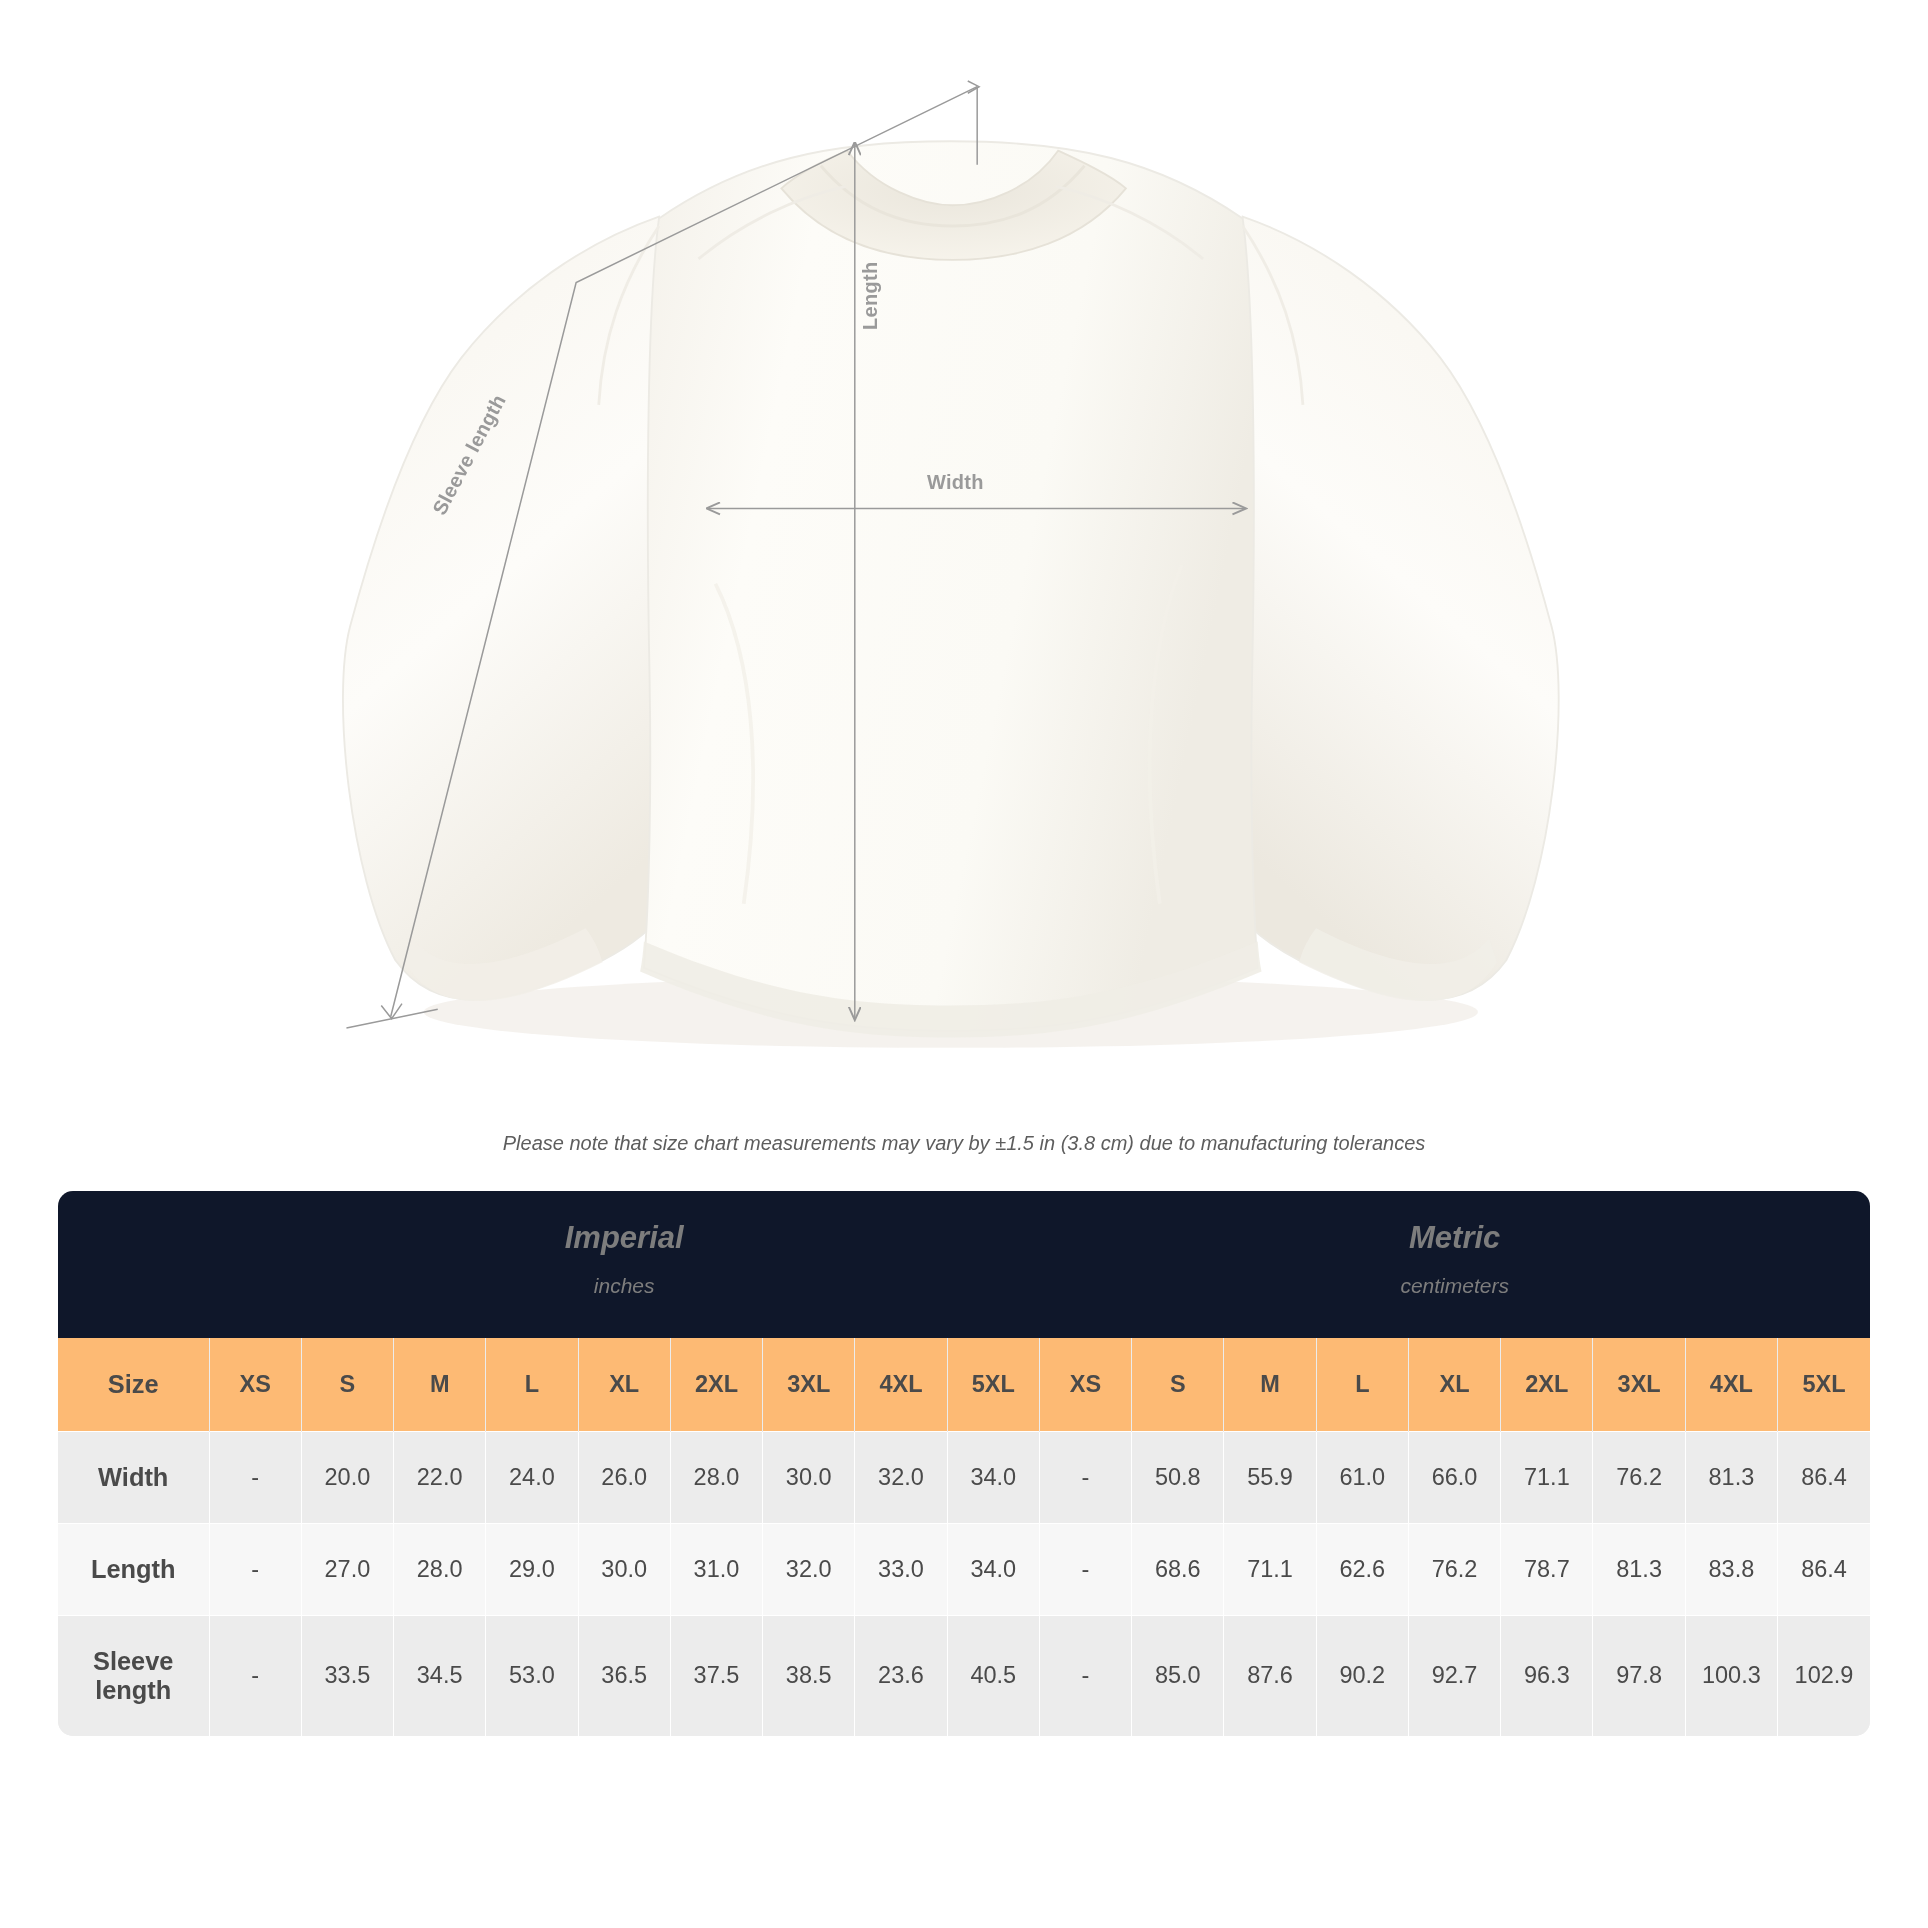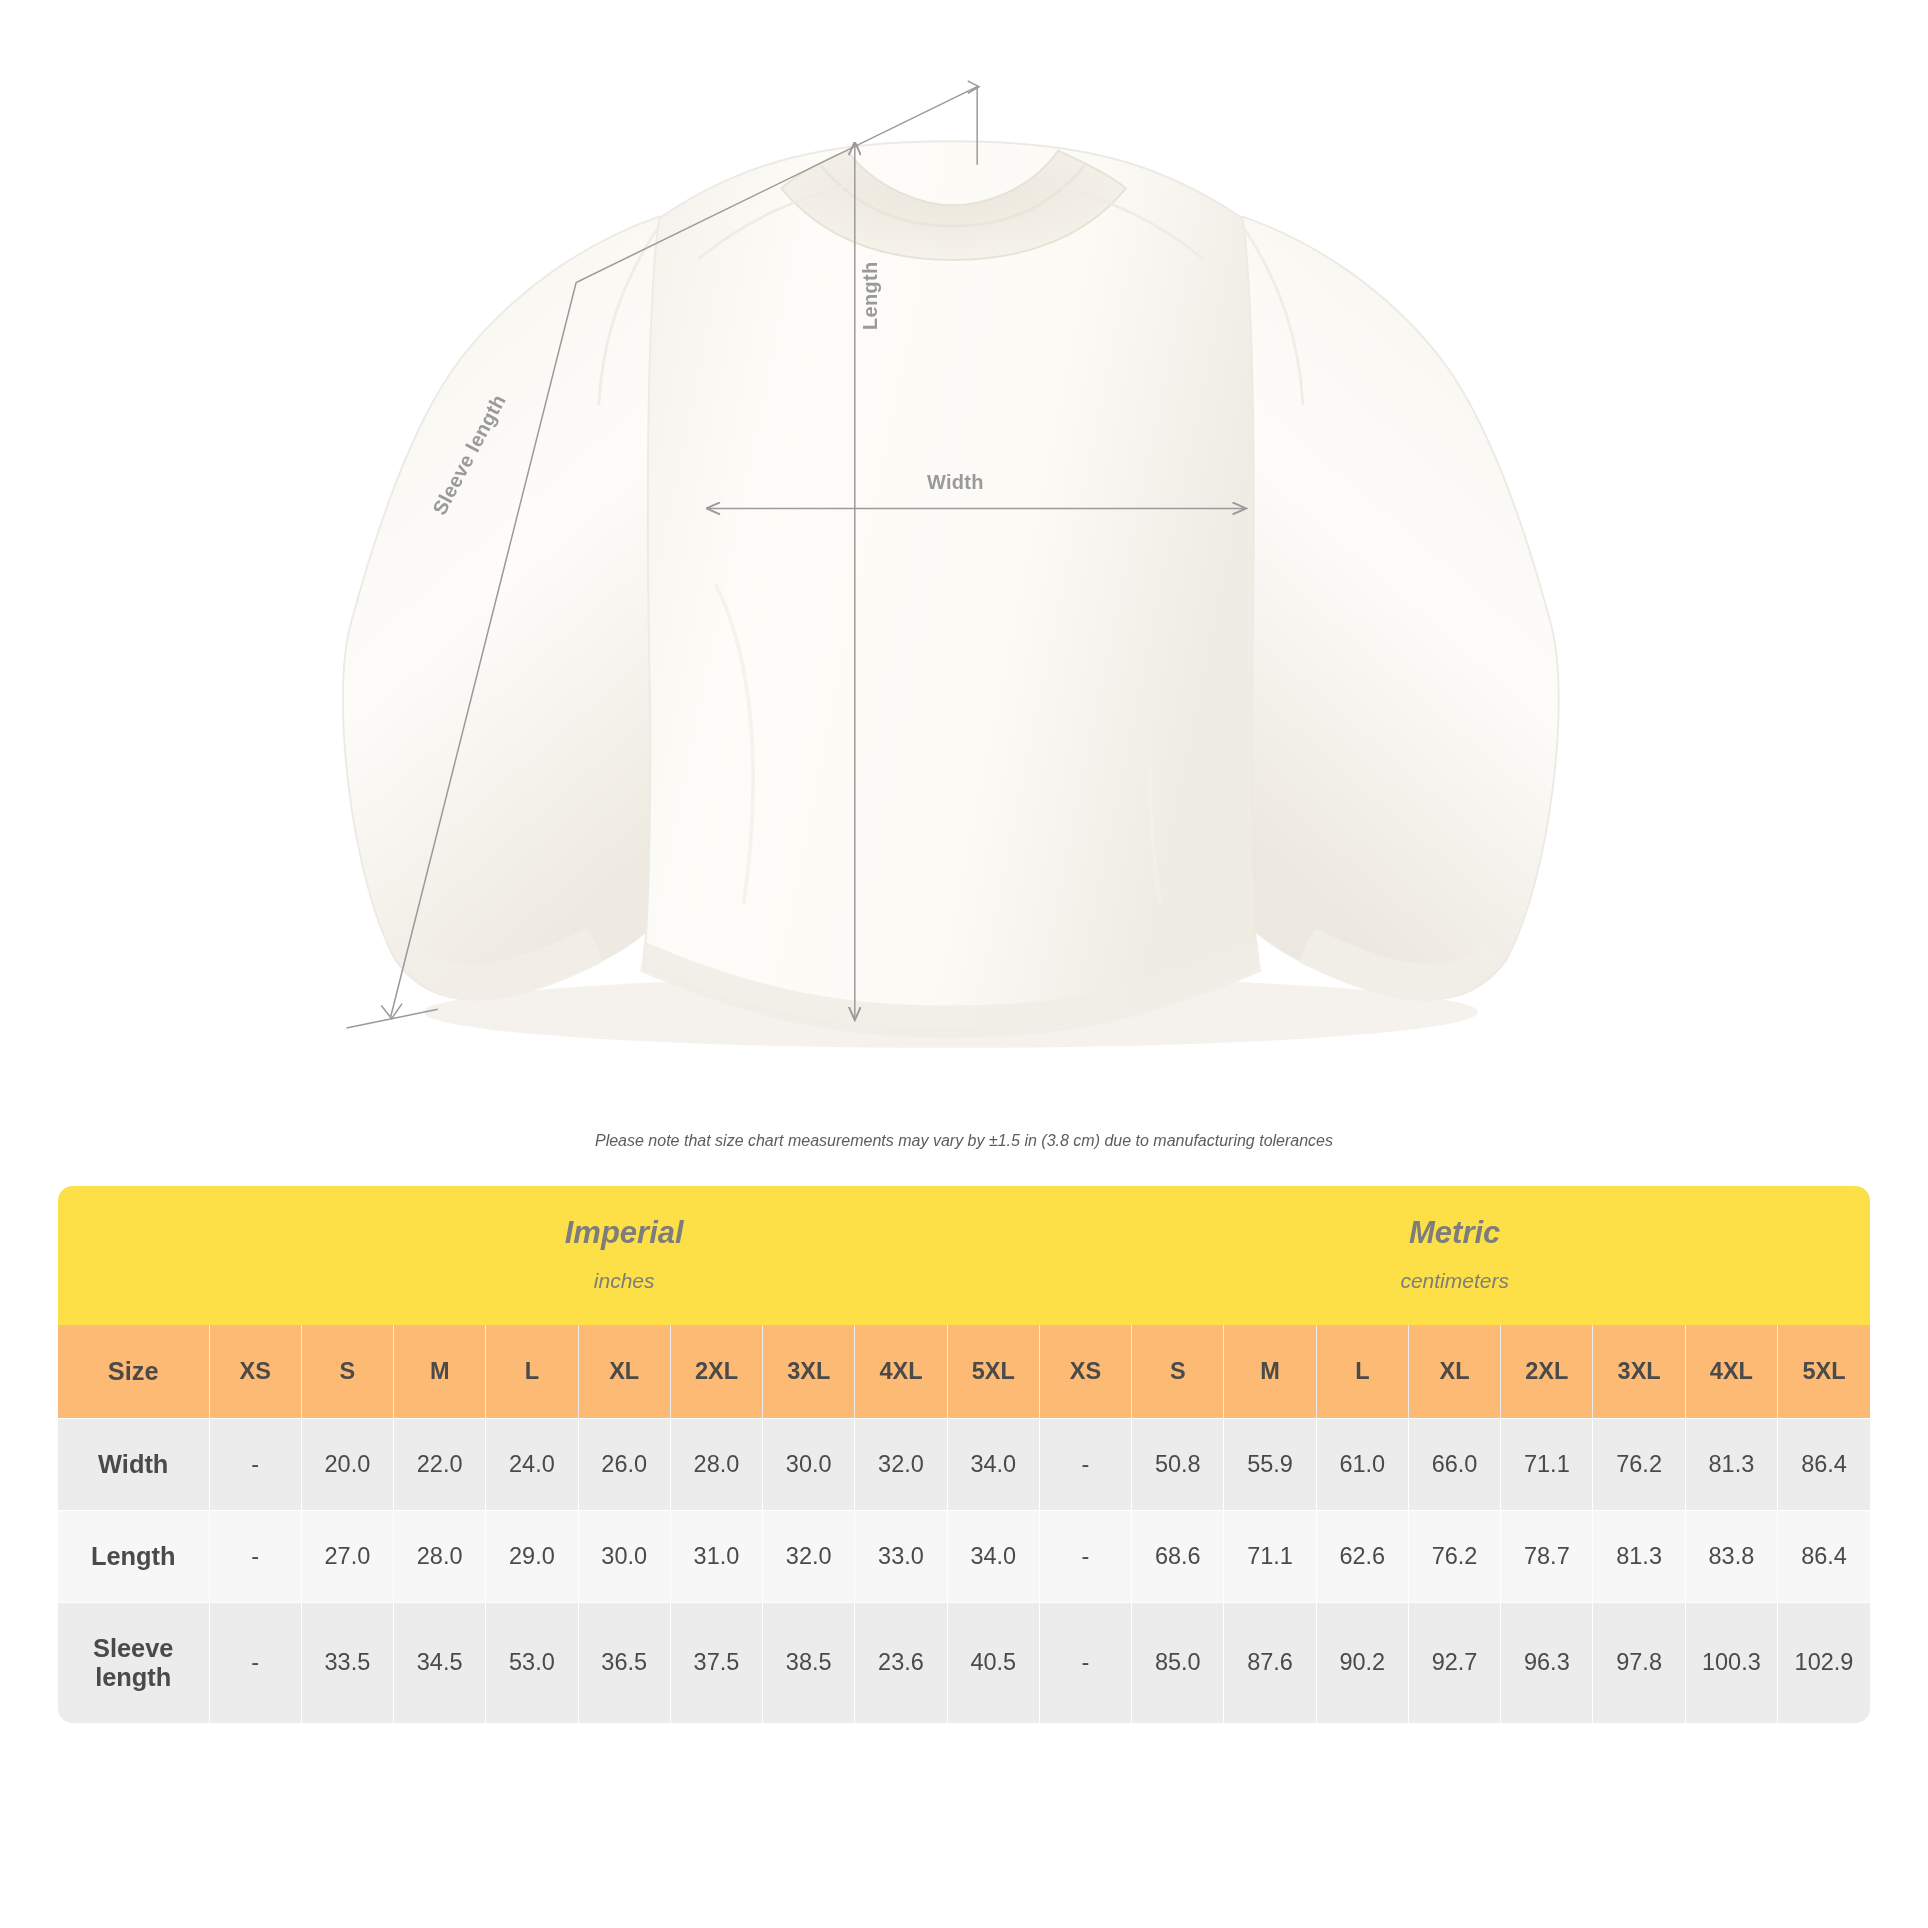--- a/index.html
+++ b/index.html
@@ -62,21 +62,21 @@
     margin-top: 9.4px;
   }
   .chart-title {
     font-size: 38px;
     font-weight: bold;
     color: #2f2f2f;
     letter-spacing: -0.3px;
   }
   .chart-note {
     margin-top: 21px;
-    font-size: 16px;
+    font-size: 20px;
     font-style: italic;
     color: #5d5d5d;
   }
 
   
   .table-wrap {
     margin: 36px 58px 0 58px;
     border-radius: 15px;
     overflow: hidden;
     background: #ececec;
@@ -86,22 +86,22 @@
     border-collapse: collapse;
     table-layout: fixed;
   }
   table.size-table th,
   table.size-table td {
     text-align: center;
     font-size: 23.5px;
     color: #4a4a4a;
   }
   .unit-head td {
-    background: #fde047;
-    padding: 28px 0 32px 0;
+    background: #0f172a;
+    padding: 28px 0 40px 0;
   }
   .unit-title {
     font-size: 31px;
     font-style: italic;
     font-weight: bold;
     color: #7d7d7d;
     line-height: 1.25;
   }
   .unit-sub {
     font-size: 21px;

